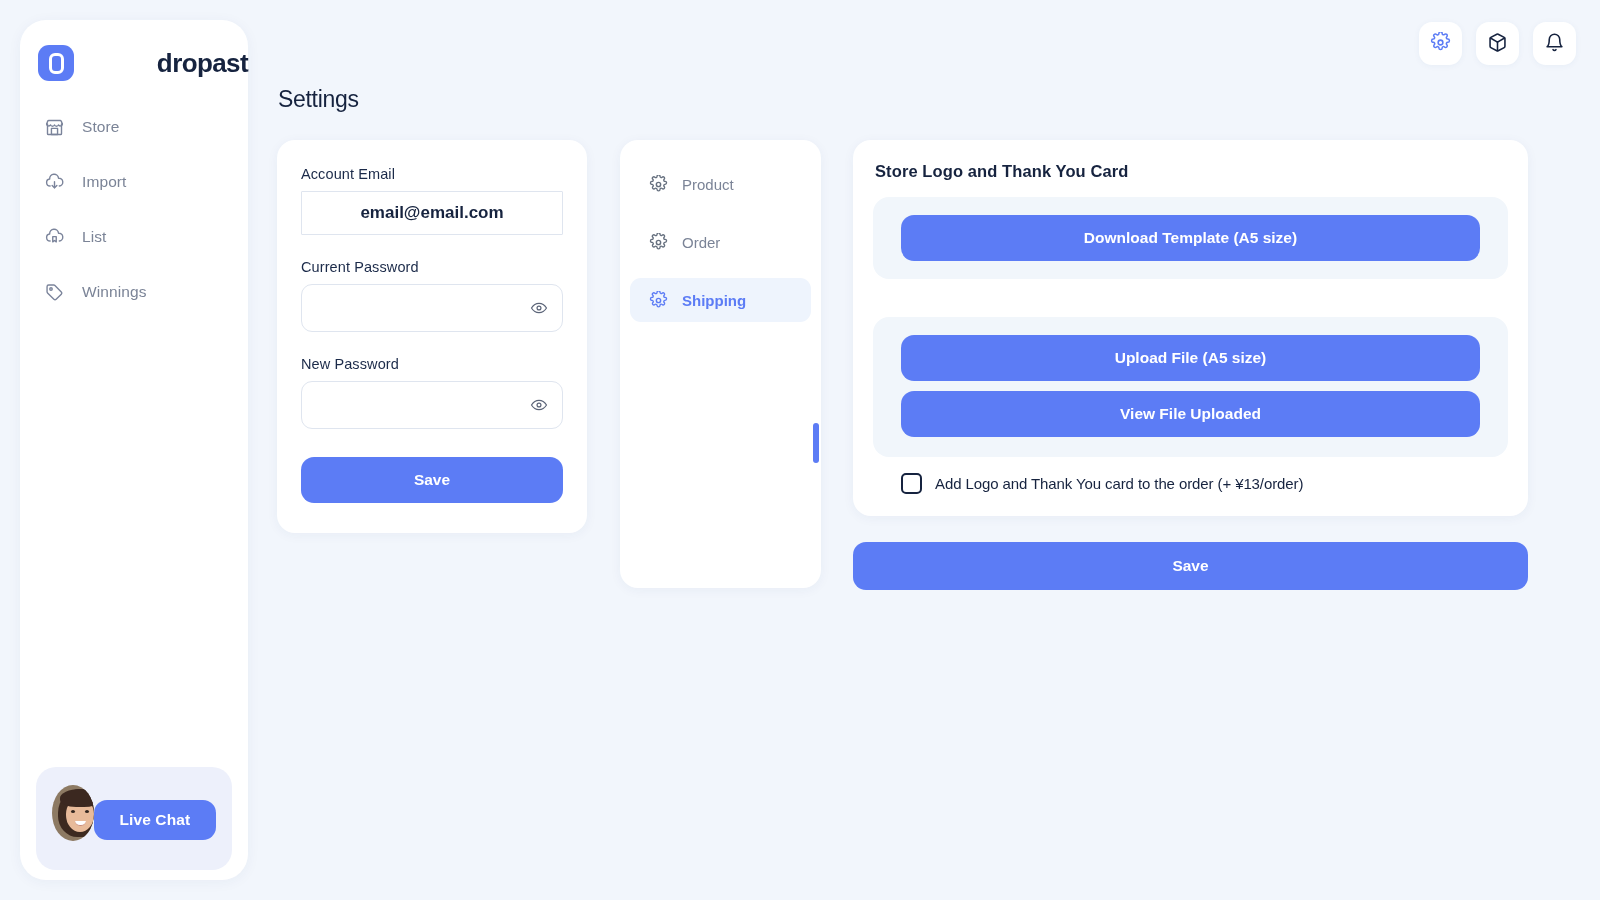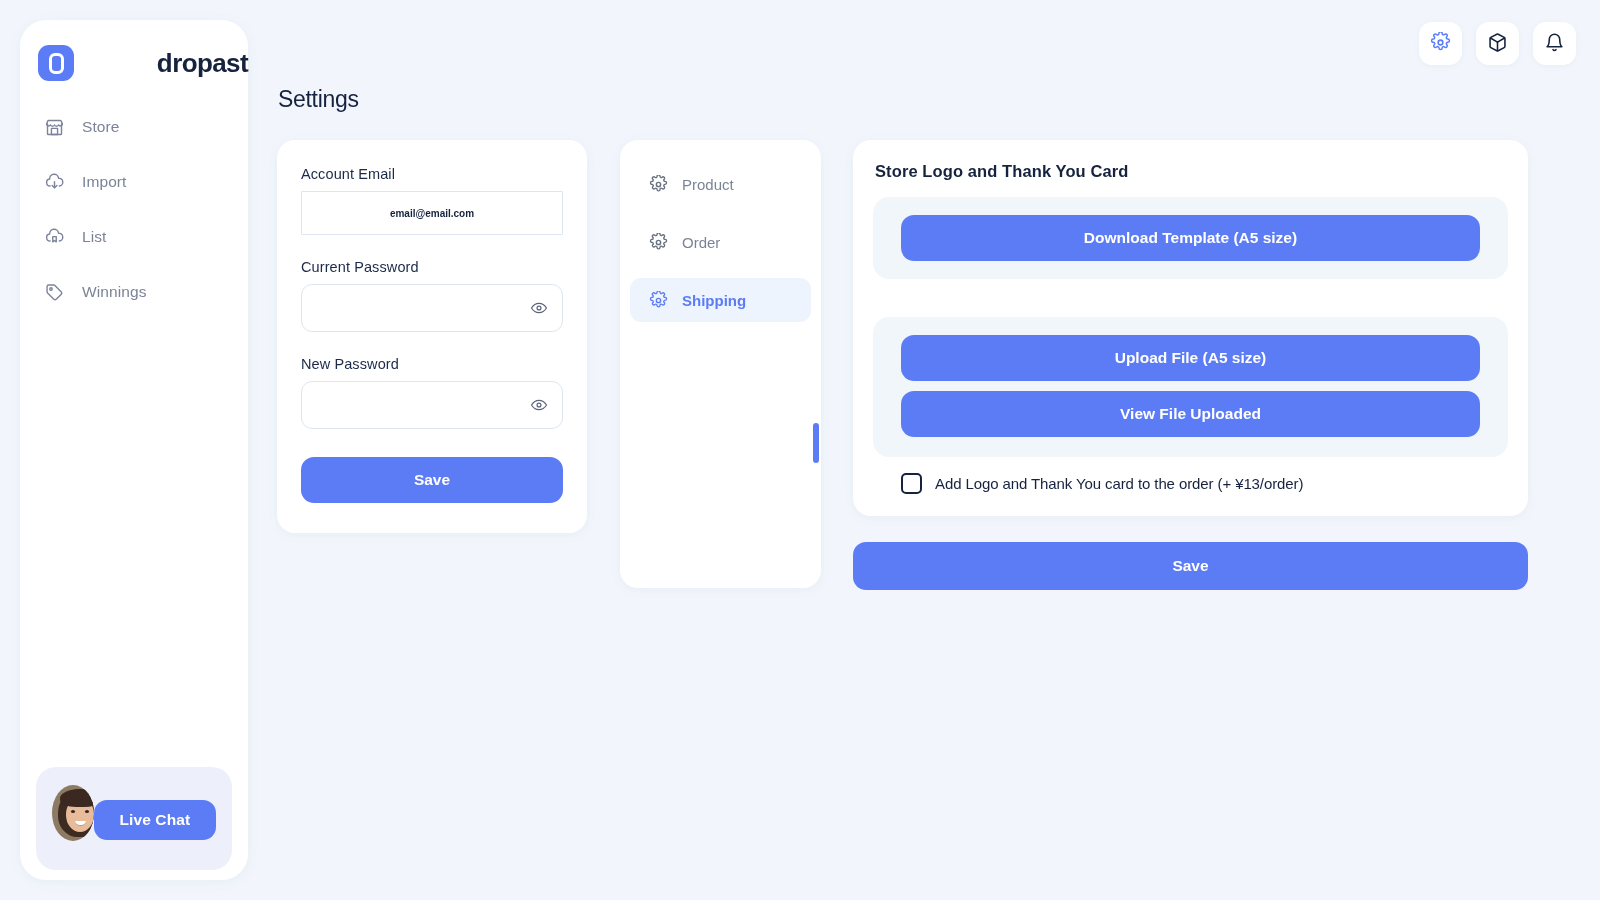--- a/index.html
+++ b/index.html
@@ -249,21 +249,21 @@
   .field-label.spaced { margin-top: 24px; }
   .text-input {
     width: 100%;
     height: 44px;
     border: 1px solid #dfe5ef;
     border-radius: 1px;
     background: #ffffff;
     display: flex;
     align-items: center;
     justify-content: center;
-    font-size: 10px;
+    font-size: 17px;
     font-weight: 700;
     color: #16233f;
     font-family: inherit;
     cursor: text;
   }
   .pw-input {
     position: relative;
     width: 100%;
     height: 48px;
     border: 1px solid #dfe5ef;

